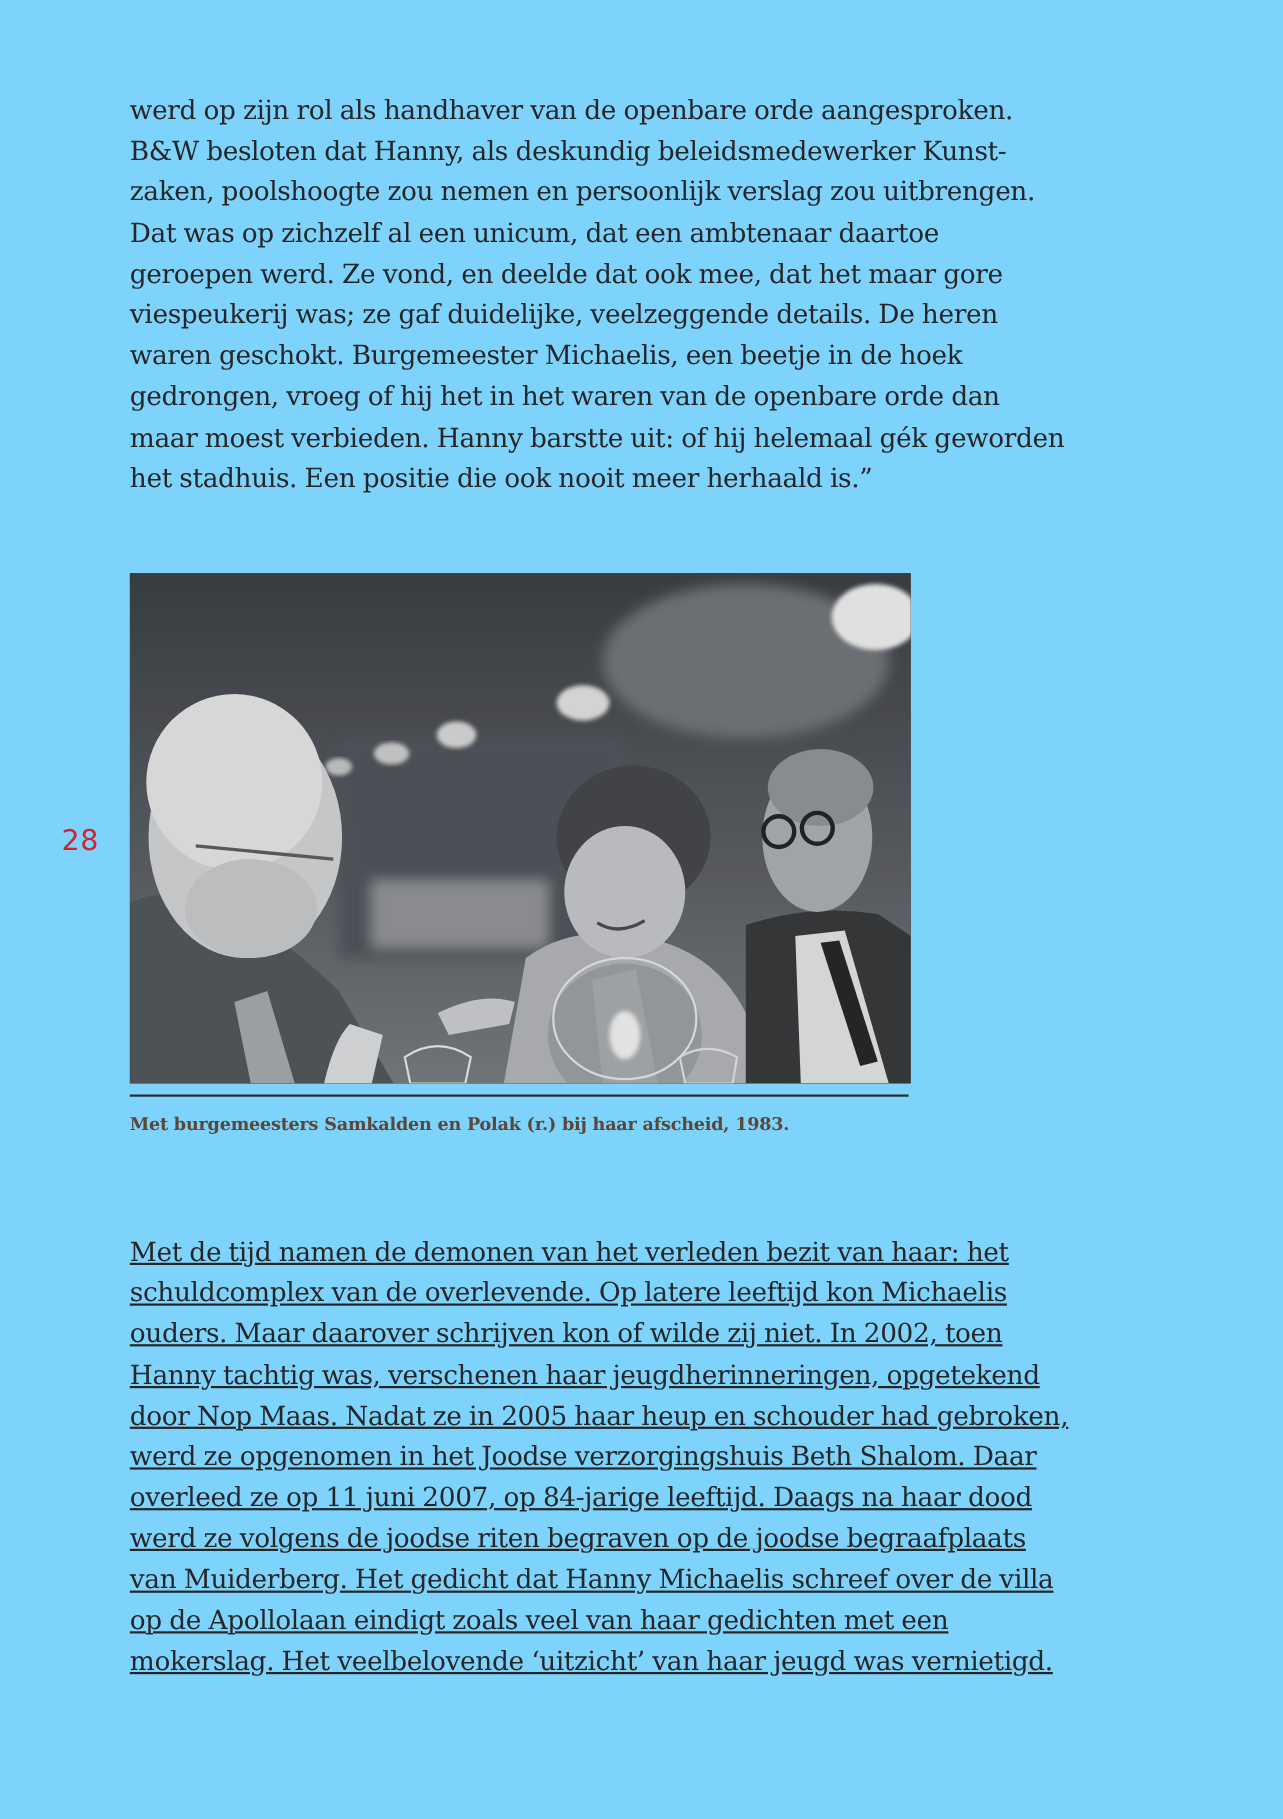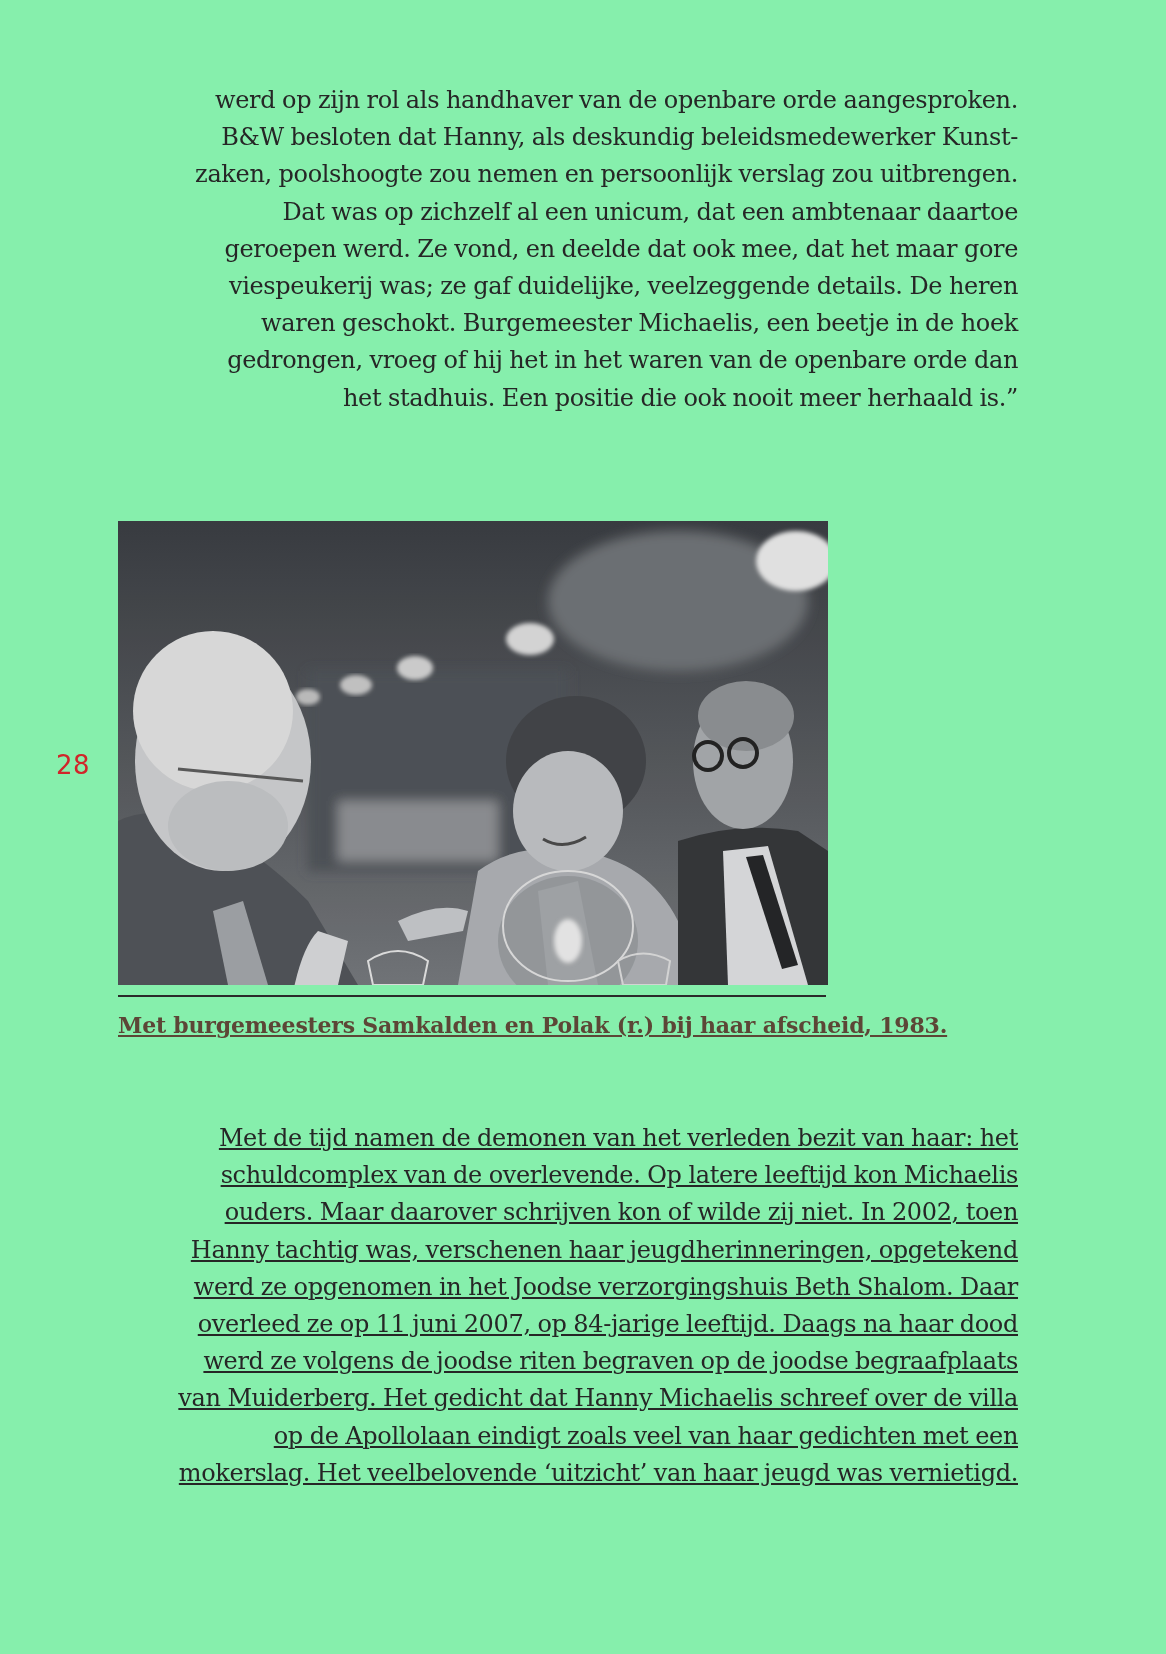--- a/index.html
+++ b/index.html
@@ -1,17 +1,17 @@
 <!DOCTYPE html>
 <html><head>
   <meta charset="utf-8">
   <style>
     html, body { margin: 0; padding: 0; background: #ffffff; }
     body { width: 1166px; height: 1654px; position: relative; overflow: hidden; }
-    .page { position: absolute; left: 0; top: 0; width: 1166px; height: 1654px; background: #86efac; text-align: right; }
+    .page { position: absolute; left: 0; top: 0; width: 1166px; height: 1654px; background: #7dd3fc; }
     .body-text {
       position: absolute;
       left: 118px;
       width: 900px;
       font-family: "DejaVu Serif", "Liberation Serif", serif;
       font-size: 24px;
       line-height: 37.2px;
       color: #262626;
       letter-spacing: -0.35px;
       word-spacing: -0.5px;
@@ -31,41 +31,41 @@
     }
     .figure { position: absolute; left: 118px; top: 521px; width: 710px; height: 464px; overflow: hidden; background: #3a3d42; }
     .figure svg { display: block; width: 710px; height: 464px; }
     .figure-rule { position: absolute; left: 118px; top: 995px; width: 708px; height: 2px; background: #2a2a2a; }
     .caption {
       position: absolute;
       left: 118px;
       top: 1012px;
       font-family: "DejaVu Serif", "Liberation Serif", serif;
       font-weight: bold;
-      font-size: 22px;
+      font-size: 16px;
       color: #5c4636;
       letter-spacing: -0.2px;
       white-space: nowrap;
-      text-decoration: underline;
     }
   </style>
 </head>
 <body>
 
 <div class="page">
 
   <div class="body-text" id="para1">
     <span class="line">werd op zijn rol als handhaver van de openbare orde aangesproken.</span>
     <span class="line">B&amp;W besloten dat Hanny, als deskundig beleidsmedewerker Kunst-</span>
     <span class="line">zaken, poolshoogte zou nemen en persoonlijk verslag zou uitbrengen.</span>
     <span class="line">Dat was op zichzelf al een unicum, dat een ambtenaar daartoe</span>
     <span class="line">geroepen werd. Ze vond, en deelde dat ook mee, dat het maar gore</span>
     <span class="line">viespeukerij was; ze gaf duidelijke, veelzeggende details. De heren</span>
     <span class="line">waren geschokt. Burgemeester Michaelis, een beetje in de hoek</span>
     <span class="line">gedrongen, vroeg of hij het in het waren van de openbare orde dan</span>
+    <span class="line">maar moest verbieden. Hanny barstte uit: of hij helemaal gék geworden</span>
     <span class="line">het stadhuis. Een positie die ook nooit meer herhaald is.”</span>
   </div>
 
   <div class="page-number">28</div>
 
   <div class="figure" role="img" aria-label="Black-and-white photograph: three people at a restaurant table — a bald elderly man with glasses on the left, a smiling woman with curly hair in the center, and a man with glasses and a dark tie on the right; glasses and a candle bowl on the table.">
     <svg viewBox="0 0 710 464" xmlns="http://www.w3.org/2000/svg">
       <defs>
         <radialGradient id="lampGlow" cx="50%" cy="50%" r="50%">
           <stop offset="0%" stop-color="#e8e8e8"></stop>
@@ -142,20 +142,21 @@
   </div>
 
   <div class="figure-rule"></div>
   <div class="caption">Met burgemeesters Samkalden en Polak (r.) bij haar afscheid, 1983.</div>
 
   <div class="body-text" id="para2">
     <span class="line">Met de tijd namen de demonen van het verleden bezit van haar: het</span>
     <span class="line">schuldcomplex van de overlevende. Op latere leeftijd kon Michaelis</span>
     <span class="line">ouders. Maar daarover schrijven kon of wilde zij niet. In 2002, toen</span>
     <span class="line">Hanny tachtig was, verschenen haar jeugdherinneringen, opgetekend</span>
+    <span class="line">door Nop Maas. Nadat ze in 2005 haar heup en schouder had gebroken,</span>
     <span class="line">werd ze opgenomen in het Joodse verzorgingshuis Beth Shalom. Daar</span>
     <span class="line">overleed ze op 11 juni 2007, op 84-jarige leeftijd. Daags na haar dood</span>
     <span class="line">werd ze volgens de joodse riten begraven op de joodse begraafplaats</span>
     <span class="line">van Muiderberg. Het gedicht dat Hanny Michaelis schreef over de villa</span>
     <span class="line">op de Apollolaan eindigt zoals veel van haar gedichten met een</span>
     <span class="line">mokerslag. Het veelbelovende ‘uitzicht’ van haar jeugd was vernietigd.</span>
   </div>
 
 </div>
 

